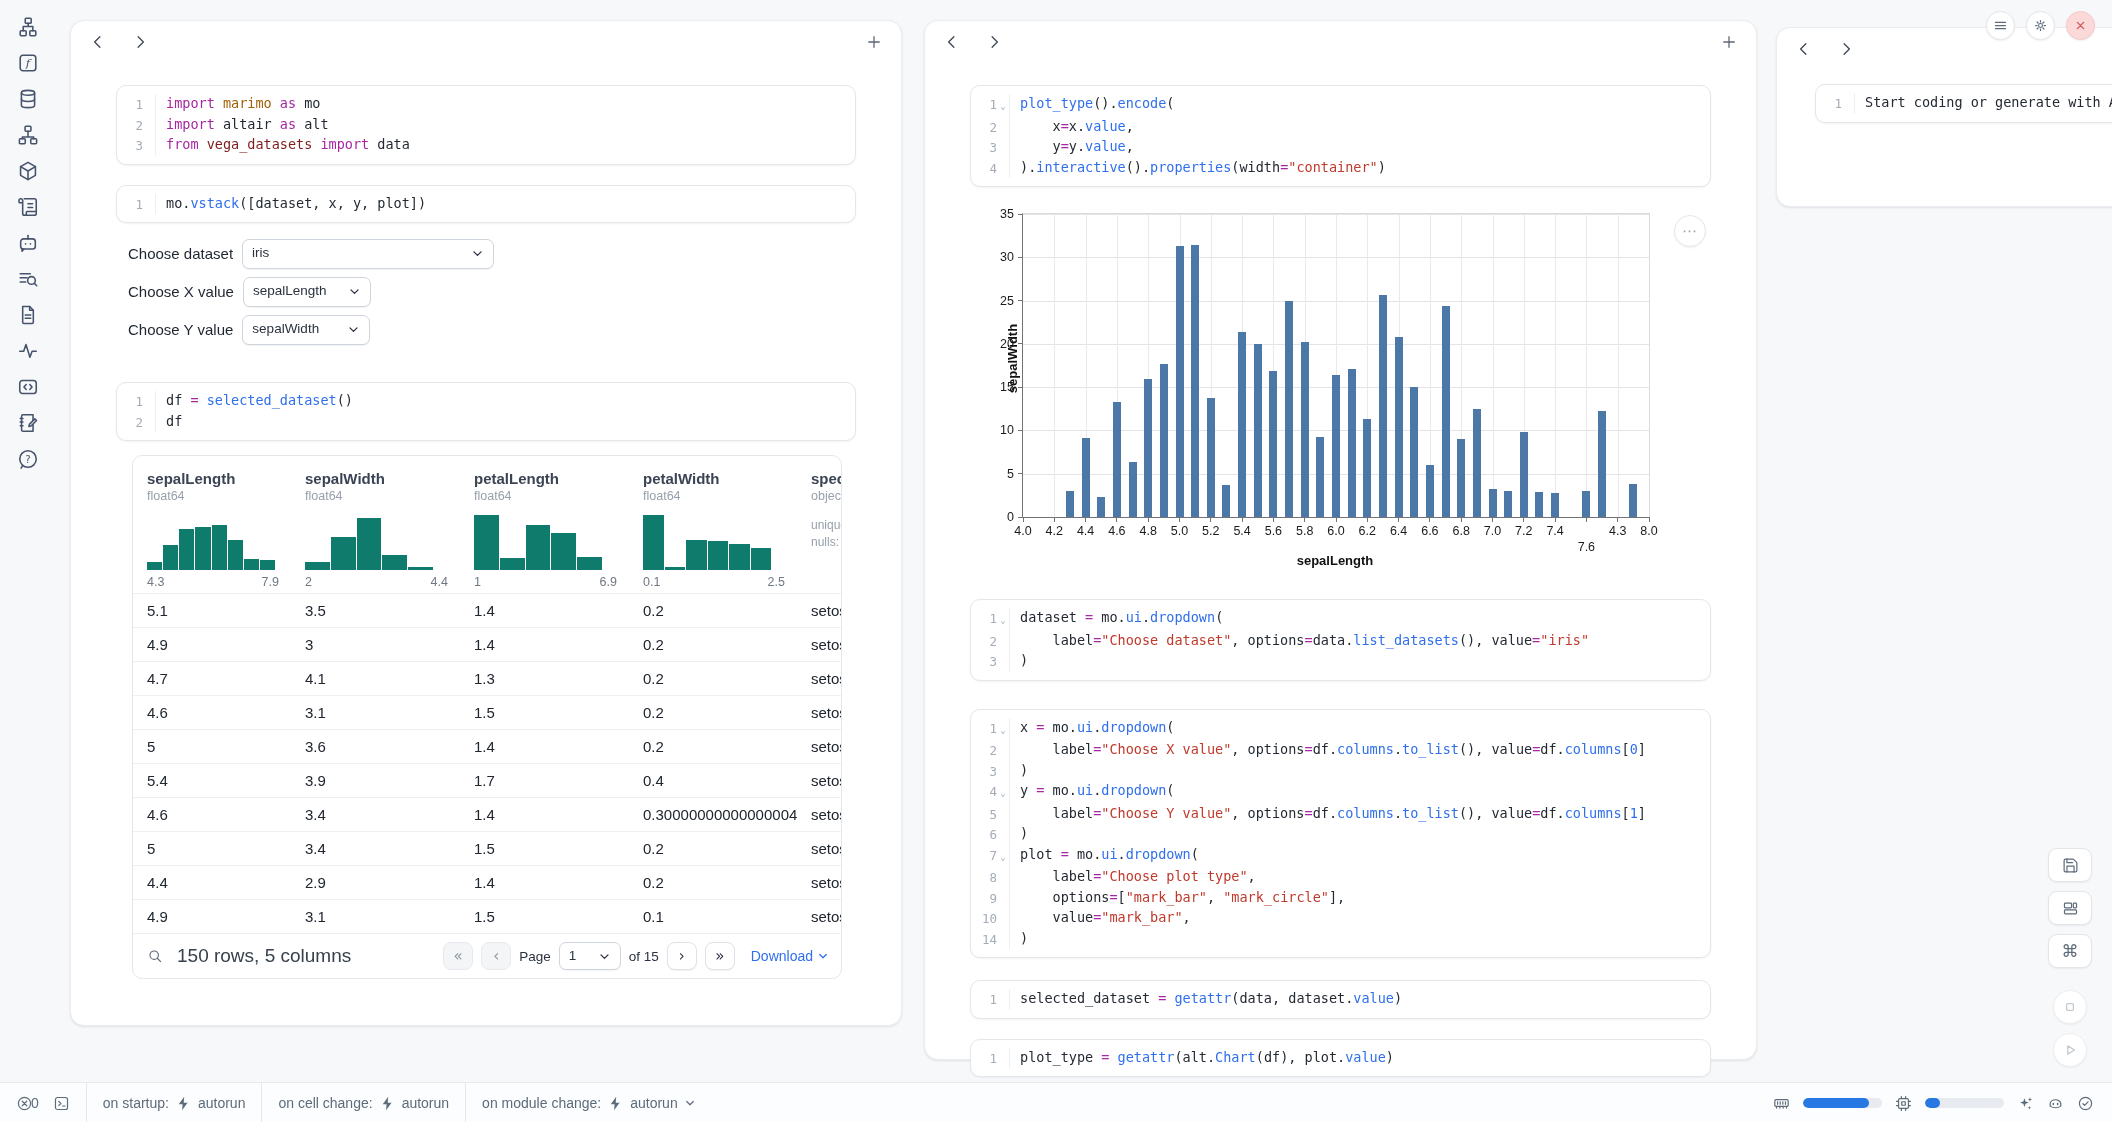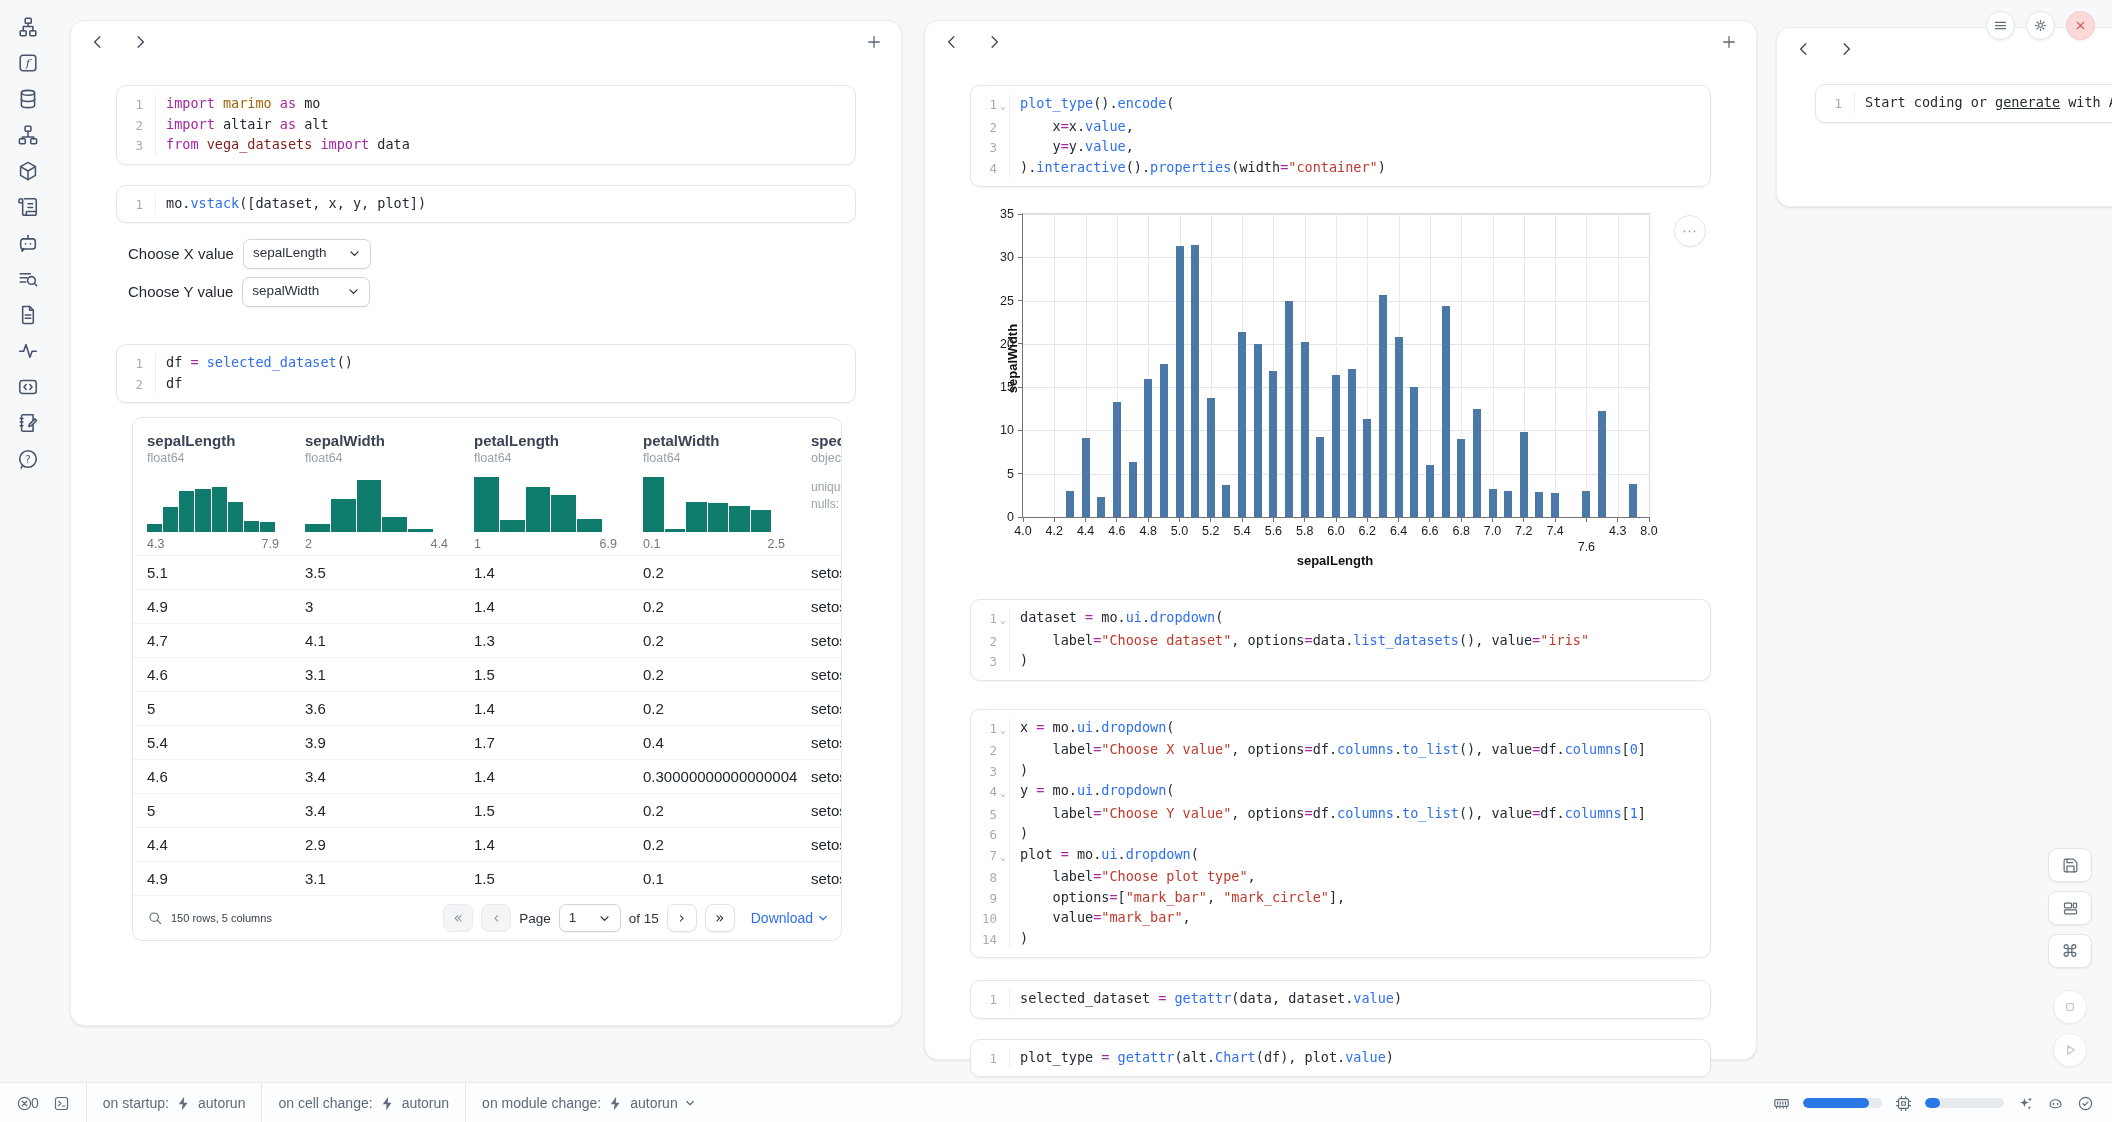--- a/index.html
+++ b/index.html
@@ -55,21 +55,21 @@
   .dfdtype{font-size:12.5px;color:#97a0ab;margin-top:2px;white-space:nowrap;overflow:hidden;}
   .hist{height:55px;margin-top:12px;display:flex;align-items:flex-end;gap:1px;}
   .hist .hb{flex:1;background:#0f7b6c;}
   .histrange{display:flex;justify-content:space-between;font-size:12.5px;color:#6f7884;margin-top:5px;padding-right:12px;}
   .colmeta{font-size:12px;color:#97a0ab;margin-top:14px;line-height:17px;white-space:nowrap;overflow:hidden;}
   .dfrow{border-top:1px solid #eef1f4;}
   .dfcell{height:33px;display:flex;align-items:center;padding-left:14px;font-size:15px;color:#20262f;
           white-space:nowrap;overflow:hidden;}
   .dffoot{border-top:1px solid #eef1f4;height:44px;display:flex;align-items:center;padding:0 12px;gap:8px;}
   .dffoot .searchic{width:16px;height:16px;color:#5d6b7a;margin-left:2px;}
-  .dfsummary{font-size:11px;color:#39414d;}
+  .dfsummary{font-size:19px;color:#39414d;margin-left:6px;}
   .pgbtn{width:30px;height:28px;border-radius:8px;border:1px solid #dfe3e8;background:#fff;display:flex;
          align-items:center;justify-content:center;font-size:15px;color:#2a3140;cursor:pointer;
          box-shadow:0 1px 1px rgba(16,24,40,.06);font-family:"DejaVu Sans",sans-serif;}
   .pgbtn.dis{background:#f3f5f7;color:#8b939e;box-shadow:none;border-color:#e6e9ed;}
   .pglabel{font-size:13.5px;color:#2a3140;}
   .pgsel{width:42px;height:26px;}
   .dl{display:flex;align-items:center;gap:4px;color:#2f6fed;font-size:14px;margin-left:8px;cursor:pointer;}
   .dl .icn{width:12px;height:12px;color:#2f6fed;}
 
   
@@ -84,21 +84,21 @@
   .xtick{position:absolute;top:100%;margin-top:7px;transform:translateX(-50%);font-size:12.5px;color:#1c1c1c;}
   .xtm{position:absolute;top:100%;width:1px;height:5px;background:#737373;}
   .xtitle{position:absolute;left:52px;width:626px;top:352px;text-align:center;font-size:13px;font-weight:bold;color:#111;}
   .ytitle{position:absolute;left:-18px;top:150px;transform:rotate(-90deg);font-size:13px;font-weight:bold;color:#111;width:120px;text-align:center;}
   .chartmenu{position:absolute;left:704px;top:14px;width:30px;height:30px;border-radius:50%;
              border:1px solid #e4e7eb;background:#fff;color:#9aa3ae;display:flex;align-items:center;
              justify-content:center;font-size:15px;letter-spacing:1px;box-shadow:0 1px 2px rgba(16,24,40,.05);cursor:pointer;}
 
   
   .ph{color:#b6bdc7;}
-  .ph .gen{text-decoration:underline;}
+  .ph .gen{}
 
   
   .float-tools{position:absolute;left:1986px;top:11px;display:flex;gap:11px;}
   .circlebtn{width:29px;height:29px;border-radius:50%;background:#fff;border:1px solid #e4e7eb;
              box-shadow:0 1px 2px rgba(16,24,40,.07);display:flex;align-items:center;justify-content:center;
              color:#5d6b7a;cursor:pointer;}
   .circlebtn .icn{width:15px;height:15px;}
   .circlebtn.danger{background:#fbd9d9;border-color:#f6caca;color:#d25757;}
 
   
@@ -242,20 +242,31 @@
   <div class="col-body" id="col1body">
       <div class="code-cell" style="margin-top: 22px;">
         <div class="cl"><span class="ln">1</span><span class="fold"></span><span class="src"><span style="color: rgb(166, 38, 164);">import</span><span style="color: #a16207;"> marimo </span><span style="color: rgb(166, 38, 164);">as</span><span style="color: rgb(36, 42, 51);"> mo</span></span></div>
         <div class="cl"><span class="ln">2</span><span class="fold"></span><span class="src"><span style="color: rgb(166, 38, 164);">import</span><span style="color: rgb(36, 42, 51);"> altair </span><span style="color: rgb(166, 38, 164);">as</span><span style="color: rgb(36, 42, 51);"> alt</span></span></div>
         <div class="cl"><span class="ln">3</span><span class="fold"></span><span class="src"><span style="color: rgb(166, 38, 164);">from</span><span style="color: #7f1d1d;"> vega_datasets </span><span style="color: rgb(166, 38, 164);">import</span><span style="color: rgb(36, 42, 51);"> data</span></span></div>
       </div>
       <div class="code-cell" style="margin-top: 20px;">
         <div class="cl"><span class="ln">1</span><span class="fold"></span><span class="src"><span style="color: rgb(36, 42, 51);">mo.</span><span style="color: rgb(47, 111, 237);">vstack</span><span style="color: rgb(36, 42, 51);">([dataset, x, y, plot])</span></span></div>
       </div>
       <div class="controls">
+        <div class="ctl-row">
+          <span class="ctl-label">Choose dataset</span>
+          <div class="select" style="width: 232px;">
+            <span class="sv">iris</span>
+            <span class="icn ">
+              <svg viewBox="0 0 24 24" fill="none" stroke="currentColor" stroke-width="1.7" stroke-linecap="round" stroke-linejoin="round">
+                <path d="M5.5 9l6.5 6.5L18.5 9" stroke-width="2.4"></path>
+              </svg>
+            </span>
+          </div>
+        </div>
         <div class="ctl-row">
           <span class="ctl-label">Choose X value</span>
           <div class="select" style="width: 108px;">
             <span class="sv">sepalLength</span>
             <span class="icn ">
               <svg viewBox="0 0 24 24" fill="none" stroke="currentColor" stroke-width="1.7" stroke-linecap="round" stroke-linejoin="round">
                 <path d="M5.5 9l6.5 6.5L18.5 9" stroke-width="2.4"></path>
               </svg>
             </span>
           </div>

